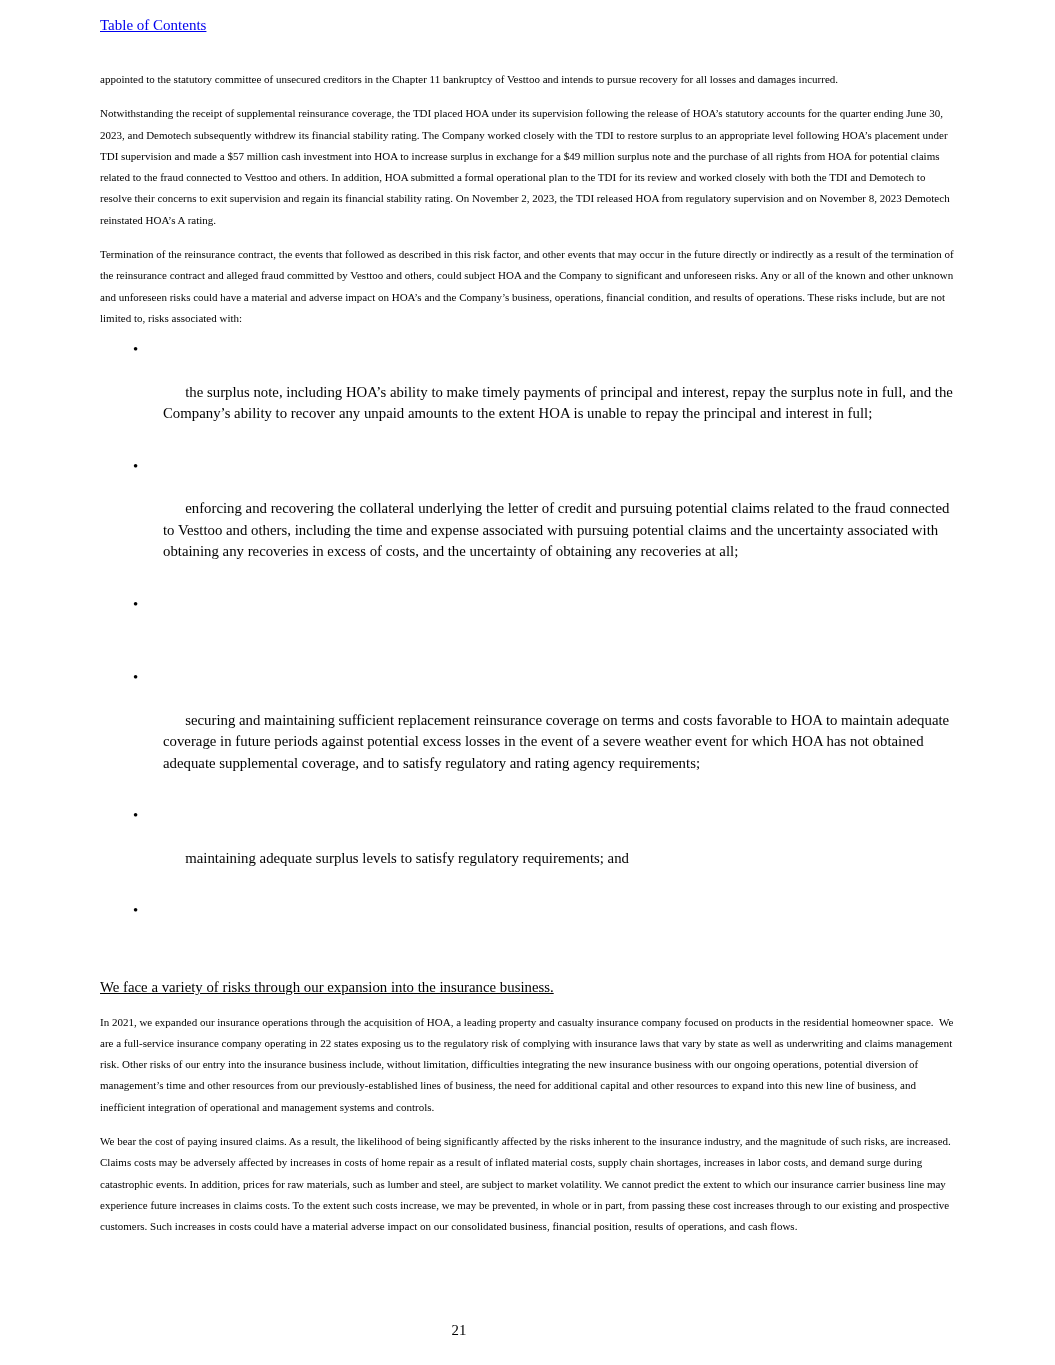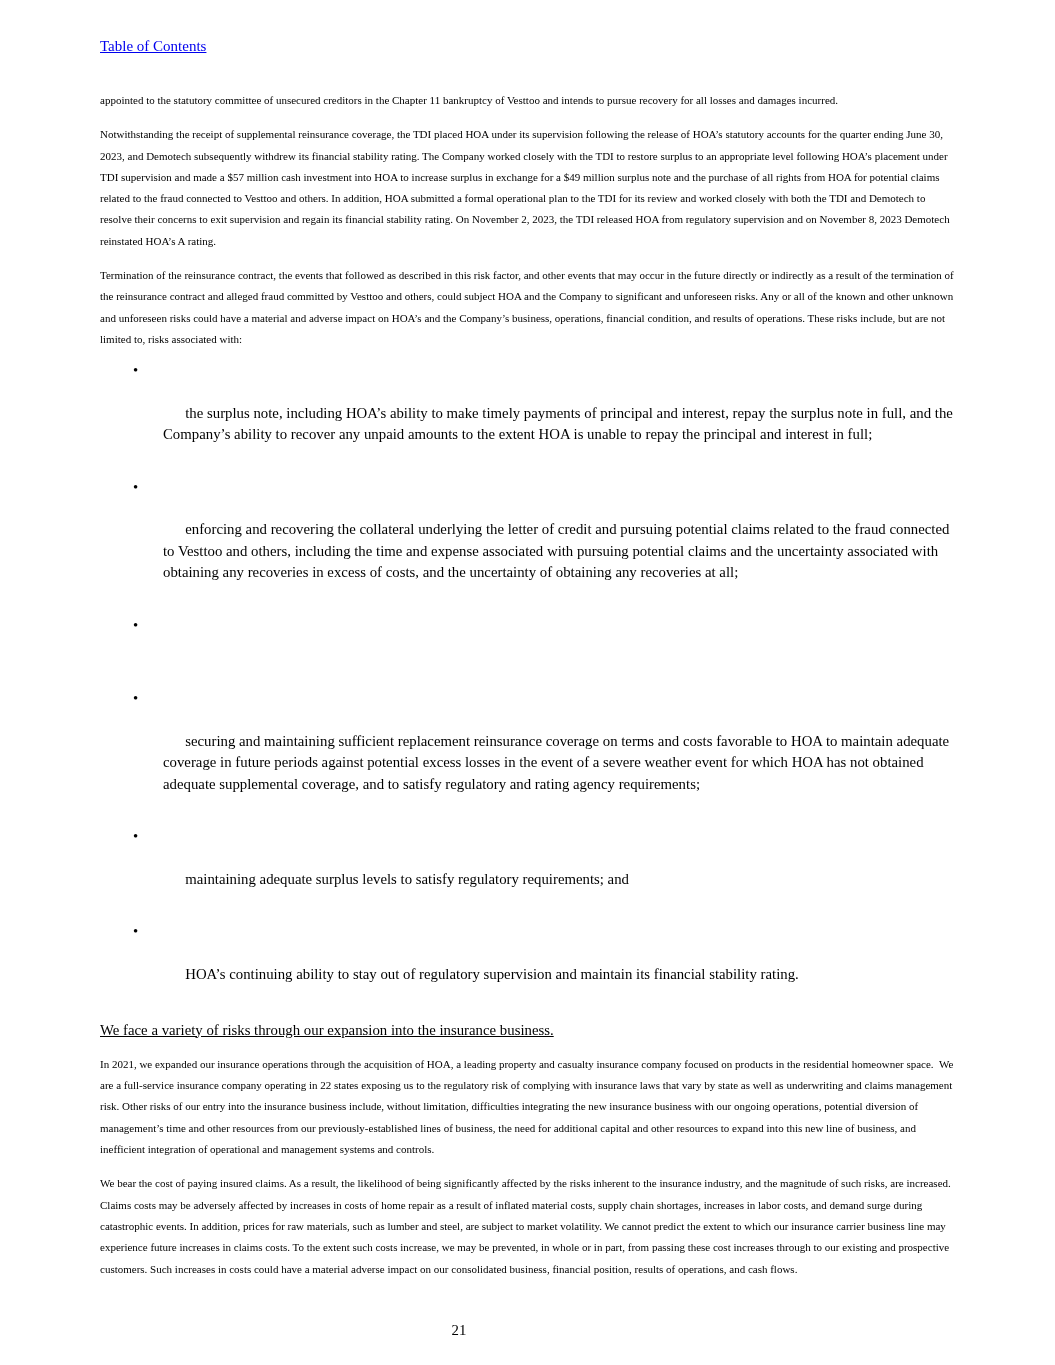--- a/index.html
+++ b/index.html
@@ -9,21 +9,21 @@
     height: 1365px;
     position: relative;
     font-family: "Liberation Serif", "DejaVu Serif", serif;
     color: #000000;
     overflow: hidden;
   }
   .page {
     position: relative;
     width: 1055px;
     height: 1365px;
-    padding: 36px 100px 0 100px;
+    padding: 15px 100px 0 100px;
   }
   .toc-link {
     display: inline-block;
     font-size: 15px;
     line-height: 21px;
     color: #0000EE;
     text-decoration: underline;
     cursor: pointer;
   }
   .para {
@@ -99,21 +99,20 @@
     <li>
       <span class="marker">•</span>
       <span>securing and maintaining sufficient replacement reinsurance coverage on terms and costs favorable to HOA to maintain adequate coverage in future periods against potential excess losses in the event of a severe weather event for which HOA has not obtained adequate supplemental coverage, and to satisfy regulatory and rating agency requirements;</span>
     </li>
     <li>
       <span class="marker">•</span>
       <span>maintaining adequate surplus levels to satisfy regulatory requirements; and</span>
     </li>
     <li>
       <span class="marker">•</span>
-      <span>HOA’s continuing ability to stay out of regulatory supervision and maintain its financial stability rating.</span>
     </li>
   </ul>
 
   <p class="heading">We face a variety of risks through our expansion into the insurance business.</p>
 
   <p class="para">In 2021, we expanded our insurance operations through the acquisition of HOA, a leading property and casualty insurance company focused on products in the residential homeowner space.  We are a full-service insurance company operating in 22 states exposing us to the regulatory risk of complying with insurance laws that vary by state as well as underwriting and claims management risk. Other risks of our entry into the insurance business include, without limitation, difficulties integrating the new insurance business with our ongoing operations, potential diversion of management’s time and other resources from our previously-established lines of business, the need for additional capital and other resources to expand into this new line of business, and inefficient integration of operational and management systems and controls.</p>
 
   <p class="para">We bear the cost of paying insured claims. As a result, the likelihood of being significantly affected by the risks inherent to the insurance industry, and the magnitude of such risks, are increased. Claims costs may be adversely affected by increases in costs of home repair as a result of inflated material costs, supply chain shortages, increases in labor costs, and demand surge during catastrophic events. In addition, prices for raw materials, such as lumber and steel, are subject to market volatility. We cannot predict the extent to which our insurance carrier business line may experience future increases in claims costs. To the extent such costs increase, we may be prevented, in whole or in part, from passing these cost increases through to our existing and prospective customers. Such increases in costs could have a material adverse impact on our consolidated business, financial position, results of operations, and cash flows.</p>
 
   

